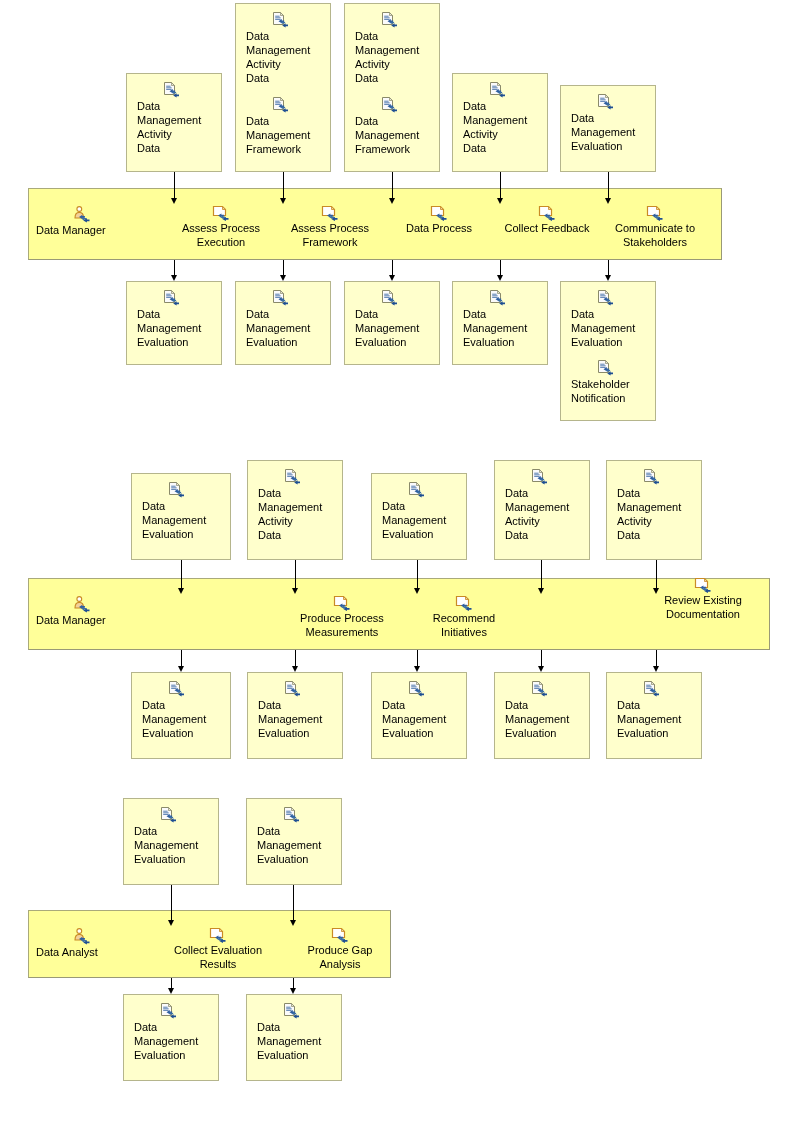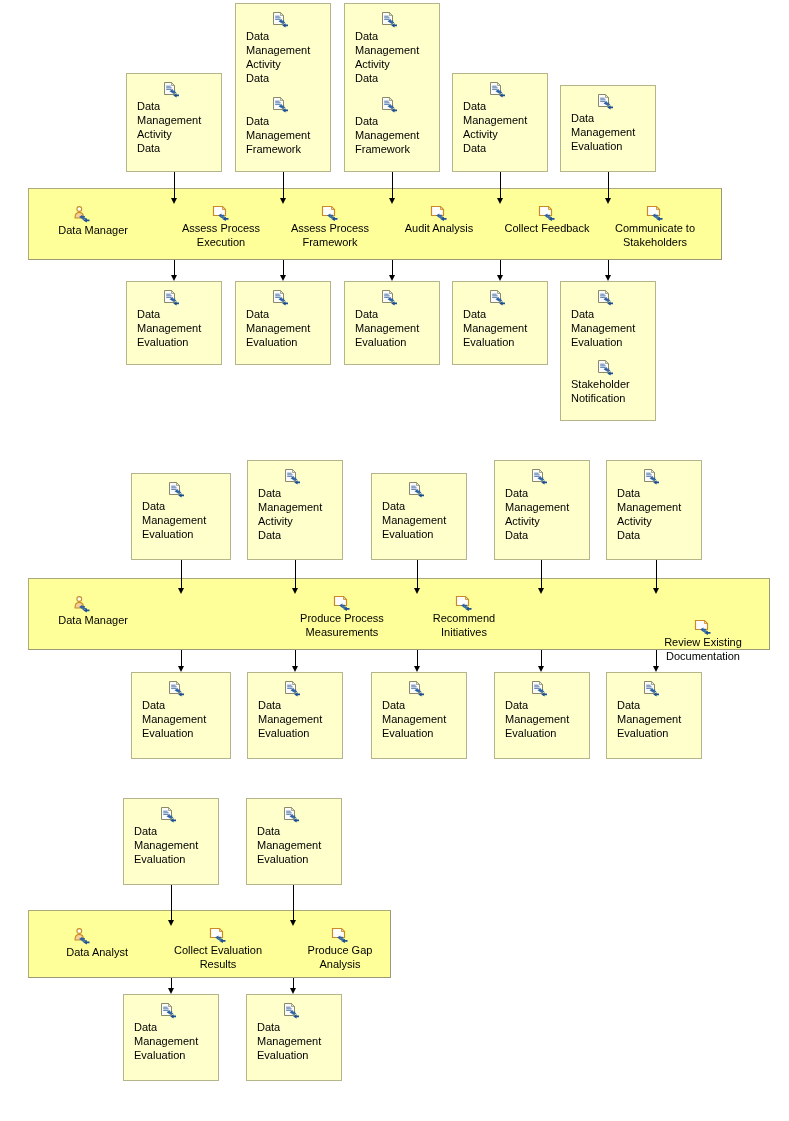--- a/index.html
+++ b/index.html
@@ -91,21 +91,21 @@
     display: block;
     margin: 0 auto;
     width: 18px;
     height: 17px;
   }
   .role-label {
     display: block;
     font-size: 11px;
     line-height: 14px;
     color: #000;
-    text-align: right;
+    text-align: left;
     white-space: nowrap;
   }
   
   .connector {
     position: absolute;
     z-index: 4;
     pointer-events: none;
   }
   .conn-line {
     position: absolute;
@@ -313,21 +313,21 @@
       <div class="conn-head" style="top: 26px;"></div>
     </div>
     <div class="act-cell" style="left: 344px; top: 205px; width: 96px;">
       <span class="act-icon"><svg viewBox="0 0 18 16" width="18" height="16" xmlns="http://www.w3.org/2000/svg">
           <path d="M1.5 1.5 h9 l3 3 v6 h-12 z" fill="#ffffff" stroke="#c98b26" stroke-width="1.2"></path>
           <path d="M10.5 1.5 v3 h3 z" fill="#f3d199" stroke="#c98b26" stroke-width="0.8"></path>
           <path d="M6.0 10.6 l3.4 -2.2 v1.3 h2.5 v1.7 h-2.5 v1.3 z" fill="#2f5fa0"></path>
           <path d="M10.3 14.0 l3.6 -2.3 v1.3 h2.6 v1.8 h-2.6 v1.3 z" fill="#1e4f93"></path>
           <path d="M8.4 12.3 l2.7 -1.8 v1.1 h2.0 v1.4 h-2.0 v1.0 z" fill="#3a6ea5"></path>
         </svg></span>
-      <span class="act-label">Audit Analysis</span>
+      <span class="act-label">Data Process</span>
     </div>
     <div class="connector" style="left: 392px; top: 260px; width: 1px; height: 21px;">
       <div class="conn-line" style="height: 16px;"></div>
       <div class="conn-head" style="top: 15px;"></div>
     </div>
     <div class="wp-box" style="left: 344px; top: 281px; width: 96px; height: 84px;">
       <div class="wp-entry" style="top: 8px;">
         <span class="wp-icon"><svg viewBox="0 0 17 16" width="17" height="16" xmlns="http://www.w3.org/2000/svg">
             <path d="M1.5 0.5 h7 l3 3 v9 h-10 z" fill="#fbfbfb" stroke="#8a8a6a" stroke-width="1"></path>
             <path d="M8.5 0.5 v3 h3 z" fill="#e9e9d6" stroke="#8a8a6a" stroke-width="0.7"></path>
@@ -710,21 +710,21 @@
         <span class="wp-label">Data
 Management
 Activity
 Data</span>
       </div>
     </div>
     <div class="connector" style="left: 656px; top: 560px; width: 1px; height: 34px;">
       <div class="conn-line" style="height: 29px;"></div>
       <div class="conn-head" style="top: 28px;"></div>
     </div>
-    <div class="act-cell" style="left: 606px; top: 619px; width: 100px;">
+    <div class="act-cell" style="left: 606px; top: 577px; width: 100px;">
       <span class="act-icon"><svg viewBox="0 0 18 16" width="18" height="16" xmlns="http://www.w3.org/2000/svg">
           <path d="M1.5 1.5 h9 l3 3 v6 h-12 z" fill="#ffffff" stroke="#c98b26" stroke-width="1.2"></path>
           <path d="M10.5 1.5 v3 h3 z" fill="#f3d199" stroke="#c98b26" stroke-width="0.8"></path>
           <path d="M6.0 10.6 l3.4 -2.2 v1.3 h2.5 v1.7 h-2.5 v1.3 z" fill="#2f5fa0"></path>
           <path d="M10.3 14.0 l3.6 -2.3 v1.3 h2.6 v1.8 h-2.6 v1.3 z" fill="#1e4f93"></path>
           <path d="M8.4 12.3 l2.7 -1.8 v1.1 h2.0 v1.4 h-2.0 v1.0 z" fill="#3a6ea5"></path>
         </svg></span>
       <span class="act-label">Review Existing
 Documentation</span>
     </div>

